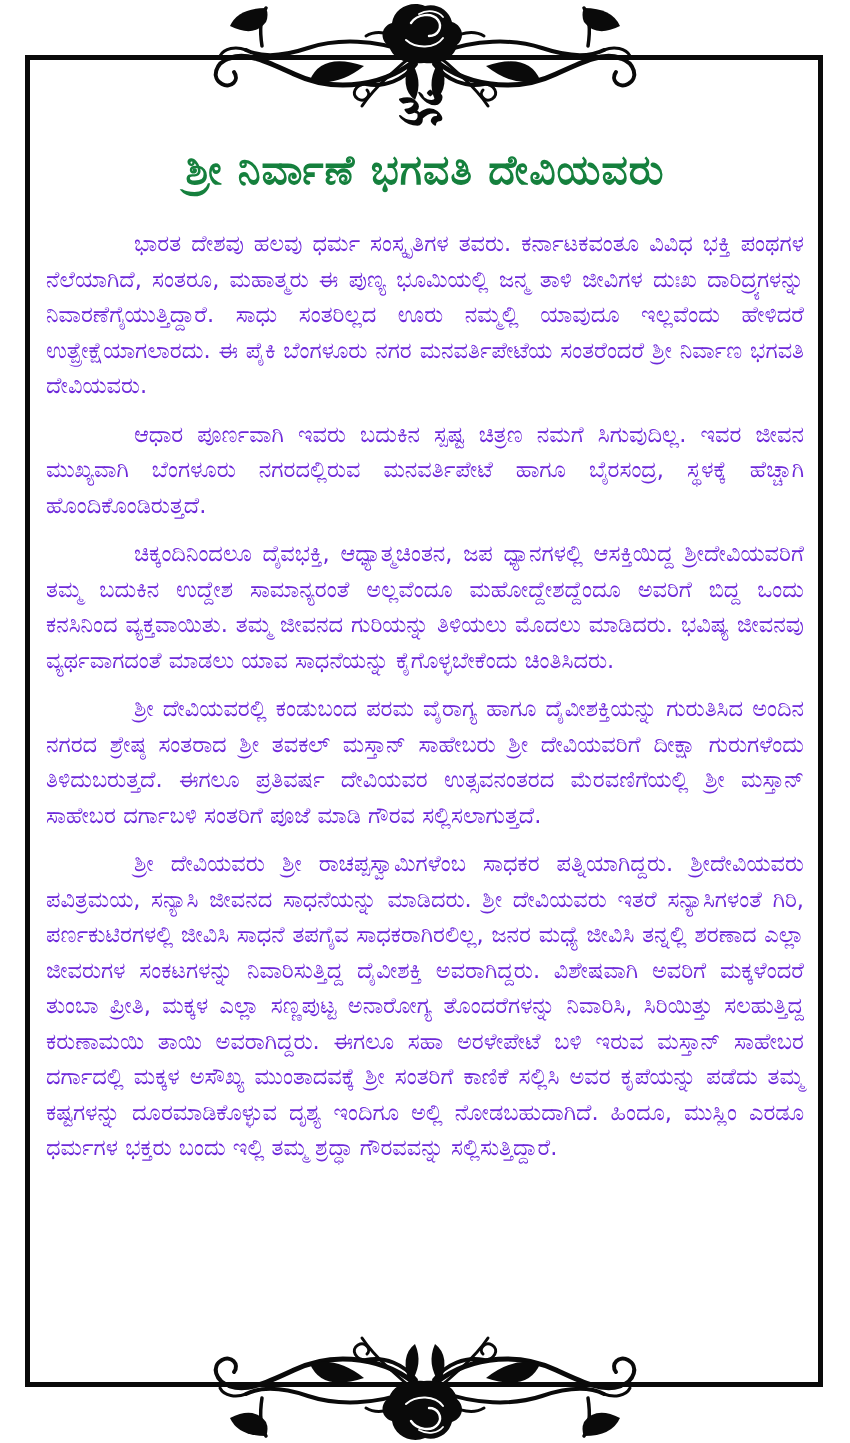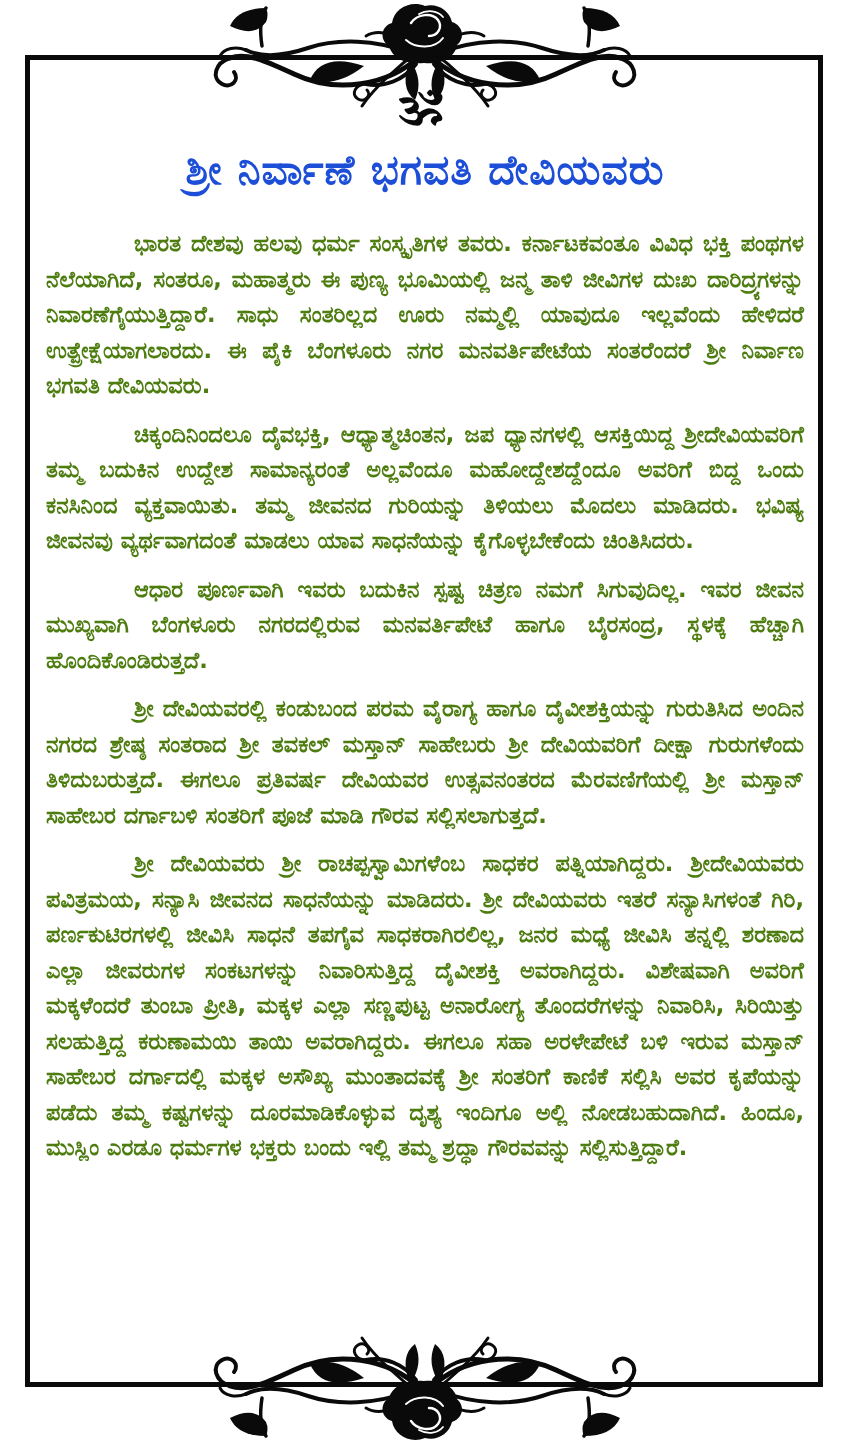--- a/index.html
+++ b/index.html
@@ -43,32 +43,32 @@
     color: #0a0a0a;
     z-index: 3;
   }
   .title {
     position: absolute;
     top: 146px; left: 0; right: 0;
     text-align: center;
     font-size: 41px;
     font-weight: bold;
     letter-spacing: 1px;
-    color: #1d4ed8;
+    color: #15803d;
     z-index: 3;
   }
   .content {
     position: absolute;
     left: 46px; top: 226px;
     width: 758px;
     text-align: justify;
     font-size: 22.5px;
     line-height: 35.5px;
-    font-weight: bold;
-    color: #4d7c0f;
+    font-weight: normal;
+    color: #6d28d9;
     z-index: 3;
   }
   .content p {
     margin: 0 0 13px 0;
     text-indent: 88px;
   }
 </style>
 </head>
 <body>
 
@@ -103,21 +103,21 @@
   </defs>
   <use href="#fl-full"></use>
 </svg>
 
 <div class="om">ॐ</div>
 
 <div class="title">ಶ್ರೀ ನಿರ್ವಾಣೆ ಭಗವತಿ ದೇವಿಯವರು</div>
 
 <div class="content">
   <p>ಭಾರತ ದೇಶವು ಹಲವು ಧರ್ಮ ಸಂಸ್ಕೃತಿಗಳ ತವರು. ಕರ್ನಾಟಕವಂತೂ ವಿವಿಧ ಭಕ್ತಿ ಪಂಥಗಳ ನೆಲೆಯಾಗಿದೆ, ಸಂತರೂ, ಮಹಾತ್ಮರು ಈ ಪುಣ್ಯ ಭೂಮಿಯಲ್ಲಿ ಜನ್ಮ ತಾಳಿ ಜೀವಿಗಳ ದುಃಖ ದಾರಿದ್ರ್ಯಗಳನ್ನು ನಿವಾರಣೆಗೈಯುತ್ತಿದ್ದಾರೆ. ಸಾಧು ಸಂತರಿಲ್ಲದ ಊರು ನಮ್ಮಲ್ಲಿ ಯಾವುದೂ ಇಲ್ಲವೆಂದು ಹೇಳಿದರೆ ಉತ್ಪ್ರೇಕ್ಷೆಯಾಗಲಾರದು. ಈ ಪೈಕಿ ಬೆಂಗಳೂರು ನಗರ ಮನವರ್ತಿಪೇಟೆಯ ಸಂತರೆಂದರೆ ಶ್ರೀ ನಿರ್ವಾಣ ಭಗವತಿ ದೇವಿಯವರು.</p>
+  <p>ಆಧಾರ ಪೂರ್ಣವಾಗಿ ಇವರು ಬದುಕಿನ ಸ್ಪಷ್ಟ ಚಿತ್ರಣ ನಮಗೆ ಸಿಗುವುದಿಲ್ಲ. ಇವರ ಜೀವನ ಮುಖ್ಯವಾಗಿ ಬೆಂಗಳೂರು ನಗರದಲ್ಲಿರುವ ಮನವರ್ತಿಪೇಟೆ ಹಾಗೂ ಬೈರಸಂದ್ರ, ಸ್ಥಳಕ್ಕೆ ಹೆಚ್ಚಾಗಿ ಹೊಂದಿಕೊಂಡಿರುತ್ತದೆ.</p>
   <p>ಚಿಕ್ಕಂದಿನಿಂದಲೂ ದೈವಭಕ್ತಿ, ಆಧ್ಯಾತ್ಮಚಿಂತನ, ಜಪ ಧ್ಯಾನಗಳಲ್ಲಿ ಆಸಕ್ತಿಯಿದ್ದ ಶ್ರೀದೇವಿಯವರಿಗೆ ತಮ್ಮ ಬದುಕಿನ ಉದ್ದೇಶ ಸಾಮಾನ್ಯರಂತೆ ಅಲ್ಲವೆಂದೂ ಮಹೋದ್ದೇಶದ್ದೆಂದೂ ಅವರಿಗೆ ಬಿದ್ದ ಒಂದು ಕನಸಿನಿಂದ ವ್ಯಕ್ತವಾಯಿತು. ತಮ್ಮ ಜೀವನದ ಗುರಿಯನ್ನು ತಿಳಿಯಲು ಮೊದಲು ಮಾಡಿದರು. ಭವಿಷ್ಯ ಜೀವನವು ವ್ಯರ್ಥವಾಗದಂತೆ ಮಾಡಲು ಯಾವ ಸಾಧನೆಯನ್ನು ಕೈಗೊಳ್ಳಬೇಕೆಂದು ಚಿಂತಿಸಿದರು.</p>
-  <p>ಆಧಾರ ಪೂರ್ಣವಾಗಿ ಇವರು ಬದುಕಿನ ಸ್ಪಷ್ಟ ಚಿತ್ರಣ ನಮಗೆ ಸಿಗುವುದಿಲ್ಲ. ಇವರ ಜೀವನ ಮುಖ್ಯವಾಗಿ ಬೆಂಗಳೂರು ನಗರದಲ್ಲಿರುವ ಮನವರ್ತಿಪೇಟೆ ಹಾಗೂ ಬೈರಸಂದ್ರ, ಸ್ಥಳಕ್ಕೆ ಹೆಚ್ಚಾಗಿ ಹೊಂದಿಕೊಂಡಿರುತ್ತದೆ.</p>
   <p>ಶ್ರೀ ದೇವಿಯವರಲ್ಲಿ ಕಂಡುಬಂದ ಪರಮ ವೈರಾಗ್ಯ ಹಾಗೂ ದೈವೀಶಕ್ತಿಯನ್ನು ಗುರುತಿಸಿದ ಅಂದಿನ ನಗರದ ಶ್ರೇಷ್ಠ ಸಂತರಾದ ಶ್ರೀ ತವಕಲ್ ಮಸ್ತಾನ್ ಸಾಹೇಬರು ಶ್ರೀ ದೇವಿಯವರಿಗೆ ದೀಕ್ಷಾ ಗುರುಗಳೆಂದು ತಿಳಿದುಬರುತ್ತದೆ. ಈಗಲೂ ಪ್ರತಿವರ್ಷ ದೇವಿಯವರ ಉತ್ಸವನಂತರದ ಮೆರವಣಿಗೆಯಲ್ಲಿ ಶ್ರೀ ಮಸ್ತಾನ್ ಸಾಹೇಬರ ದರ್ಗಾಬಳಿ ಸಂತರಿಗೆ ಪೂಜೆ ಮಾಡಿ ಗೌರವ ಸಲ್ಲಿಸಲಾಗುತ್ತದೆ.</p>
   <p>ಶ್ರೀ ದೇವಿಯವರು ಶ್ರೀ ರಾಚಪ್ಪಸ್ವಾಮಿಗಳೆಂಬ ಸಾಧಕರ ಪತ್ನಿಯಾಗಿದ್ದರು. ಶ್ರೀದೇವಿಯವರು ಪವಿತ್ರಮಯ, ಸನ್ಯಾಸಿ ಜೀವನದ ಸಾಧನೆಯನ್ನು ಮಾಡಿದರು. ಶ್ರೀ ದೇವಿಯವರು ಇತರೆ ಸನ್ಯಾಸಿಗಳಂತೆ ಗಿರಿ, ಪರ್ಣಕುಟಿರಗಳಲ್ಲಿ ಜೀವಿಸಿ ಸಾಧನೆ ತಪಗೈವ ಸಾಧಕರಾಗಿರಲಿಲ್ಲ, ಜನರ ಮಧ್ಯೆ ಜೀವಿಸಿ ತನ್ನಲ್ಲಿ ಶರಣಾದ ಎಲ್ಲಾ ಜೀವರುಗಳ ಸಂಕಟಗಳನ್ನು ನಿವಾರಿಸುತ್ತಿದ್ದ ದೈವೀಶಕ್ತಿ ಅವರಾಗಿದ್ದರು. ವಿಶೇಷವಾಗಿ ಅವರಿಗೆ ಮಕ್ಕಳೆಂದರೆ ತುಂಬಾ ಪ್ರೀತಿ, ಮಕ್ಕಳ ಎಲ್ಲಾ ಸಣ್ಣಪುಟ್ಟ ಅನಾರೋಗ್ಯ ತೊಂದರೆಗಳನ್ನು ನಿವಾರಿಸಿ, ಸಿರಿಯಿತ್ತು ಸಲಹುತ್ತಿದ್ದ ಕರುಣಾಮಯಿ ತಾಯಿ ಅವರಾಗಿದ್ದರು. ಈಗಲೂ ಸಹಾ ಅರಳೇಪೇಟೆ ಬಳಿ ಇರುವ ಮಸ್ತಾನ್ ಸಾಹೇಬರ ದರ್ಗಾದಲ್ಲಿ ಮಕ್ಕಳ ಅಸೌಖ್ಯ ಮುಂತಾದವಕ್ಕೆ ಶ್ರೀ ಸಂತರಿಗೆ ಕಾಣಿಕೆ ಸಲ್ಲಿಸಿ ಅವರ ಕೃಪೆಯನ್ನು ಪಡೆದು ತಮ್ಮ ಕಷ್ಟಗಳನ್ನು ದೂರಮಾಡಿಕೊಳ್ಳುವ ದೃಶ್ಯ ಇಂದಿಗೂ ಅಲ್ಲಿ ನೋಡಬಹುದಾಗಿದೆ. ಹಿಂದೂ, ಮುಸ್ಲಿಂ ಎರಡೂ ಧರ್ಮಗಳ ಭಕ್ತರು ಬಂದು ಇಲ್ಲಿ ತಮ್ಮ ಶ್ರದ್ಧಾ ಗೌರವವನ್ನು ಸಲ್ಲಿಸುತ್ತಿದ್ದಾರೆ.</p>
 </div>
 
 <svg class="flourish flourish-bottom" viewBox="0 0 470 110" xmlns="http://www.w3.org/2000/svg">
   <use href="#fl-full"></use>
 </svg>
 
 </body></html>

